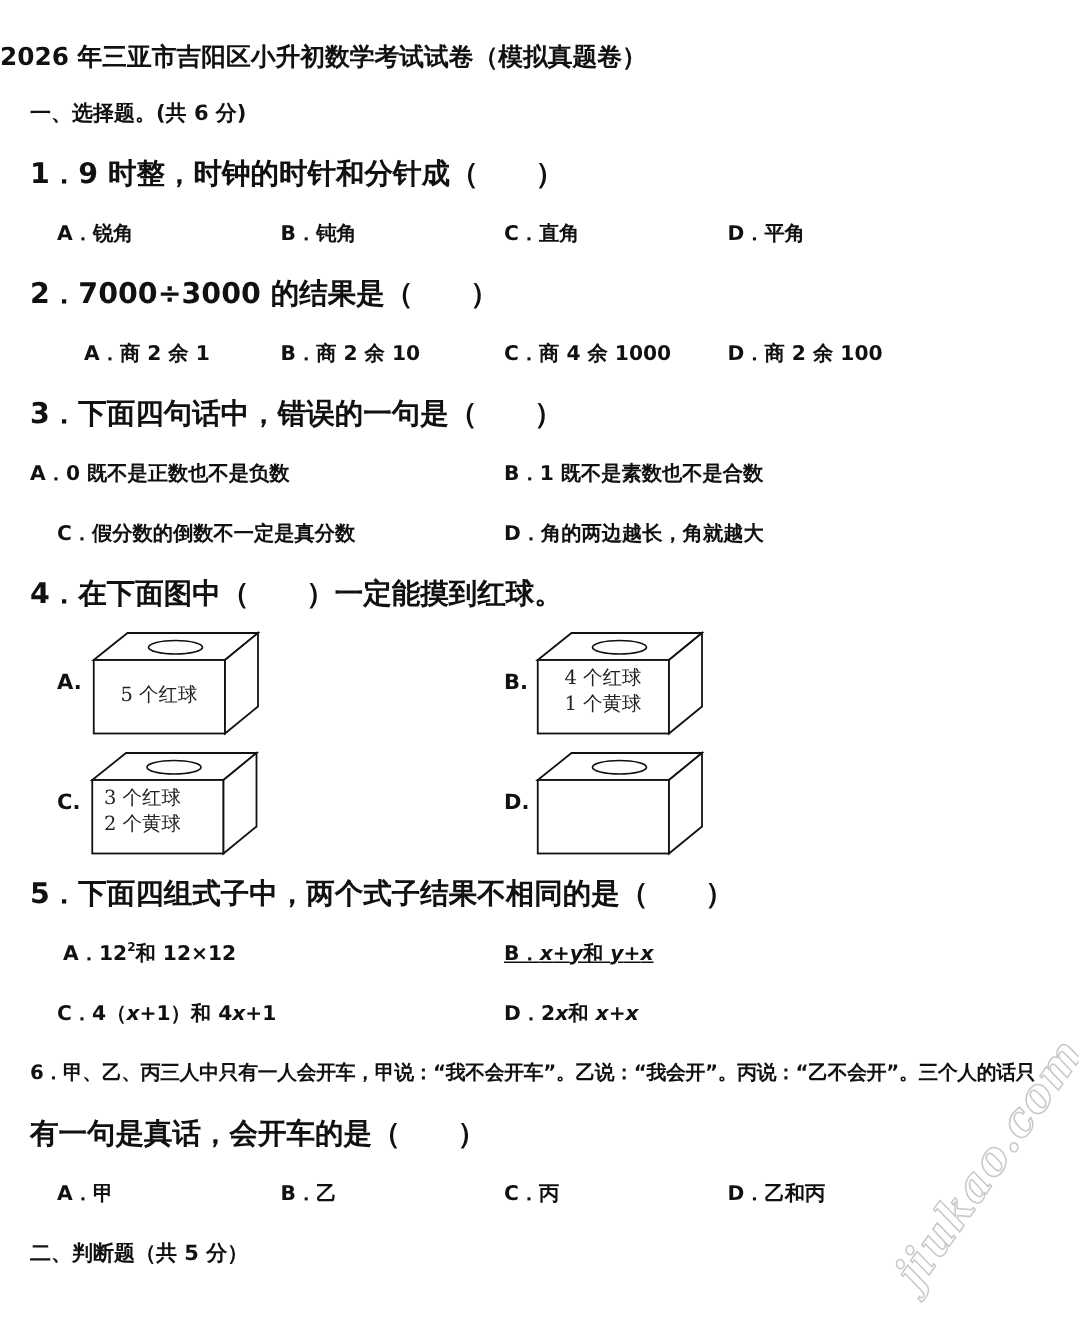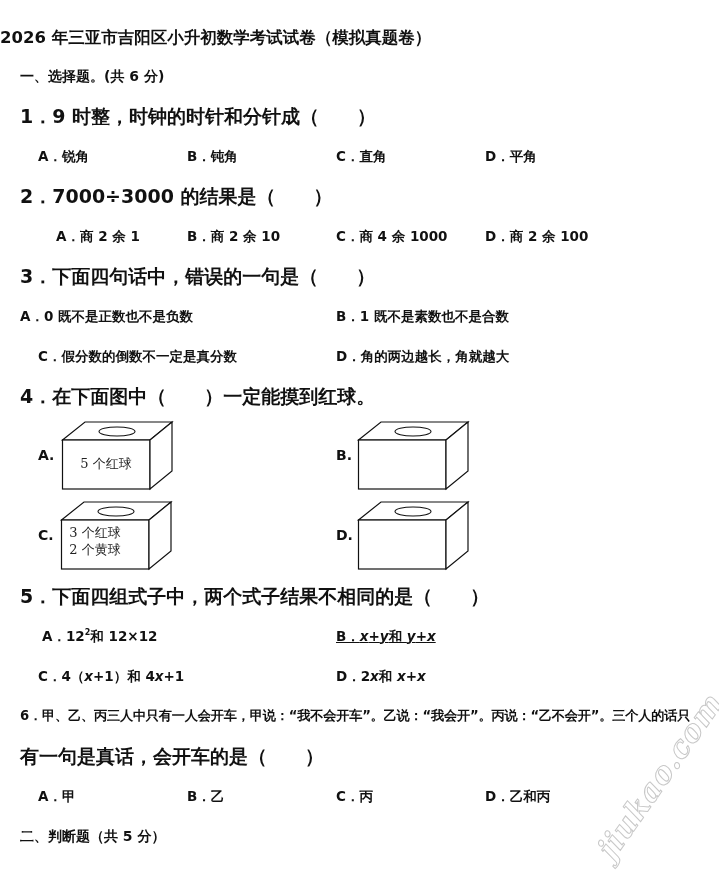--- a/index.html
+++ b/index.html
@@ -68,20 +68,24 @@
 </div>
 
 <div class="abs box-label" style="left:336px; top:447px;">B.</div>
 <div class="box" style="left:358px; top:421px;">
   <svg width="112" height="70" viewBox="0 0 112 70">
     <polygon points="0.5,19 23,1 110,1 88,19" fill="#fff" stroke="#111" stroke-width="1.2"></polygon>
     <rect x="0.5" y="19" width="87.5" height="49" fill="#fff" stroke="#111" stroke-width="1.2"></rect>
     <polygon points="88,19 110,1 110,50 88,68" fill="#fff" stroke="#111" stroke-width="1.2"></polygon>
     <ellipse cx="55" cy="10.5" rx="18" ry="4.5" fill="none" stroke="#111" stroke-width="1.1"></ellipse>
   </svg>
+  <div class="box-text" style="left:0; width:88px; top:23px;">
+    <div>4 个红球</div>
+    <div>1 个黄球</div>
+  </div>
 </div>
 
 <div class="abs box-label" style="left:38px; top:527px;">C.</div>
 <div class="box" style="left:61px; top:501px;">
   <svg width="112" height="70" viewBox="0 0 112 70">
     <polygon points="0.5,19 23,1 110,1 88,19" fill="#fff" stroke="#111" stroke-width="1.2"></polygon>
     <rect x="0.5" y="19" width="87.5" height="49" fill="#fff" stroke="#111" stroke-width="1.2"></rect>
     <polygon points="88,19 110,1 110,50 88,68" fill="#fff" stroke="#111" stroke-width="1.2"></polygon>
     <ellipse cx="55" cy="10.5" rx="18" ry="4.5" fill="none" stroke="#111" stroke-width="1.1"></ellipse>
   </svg>

